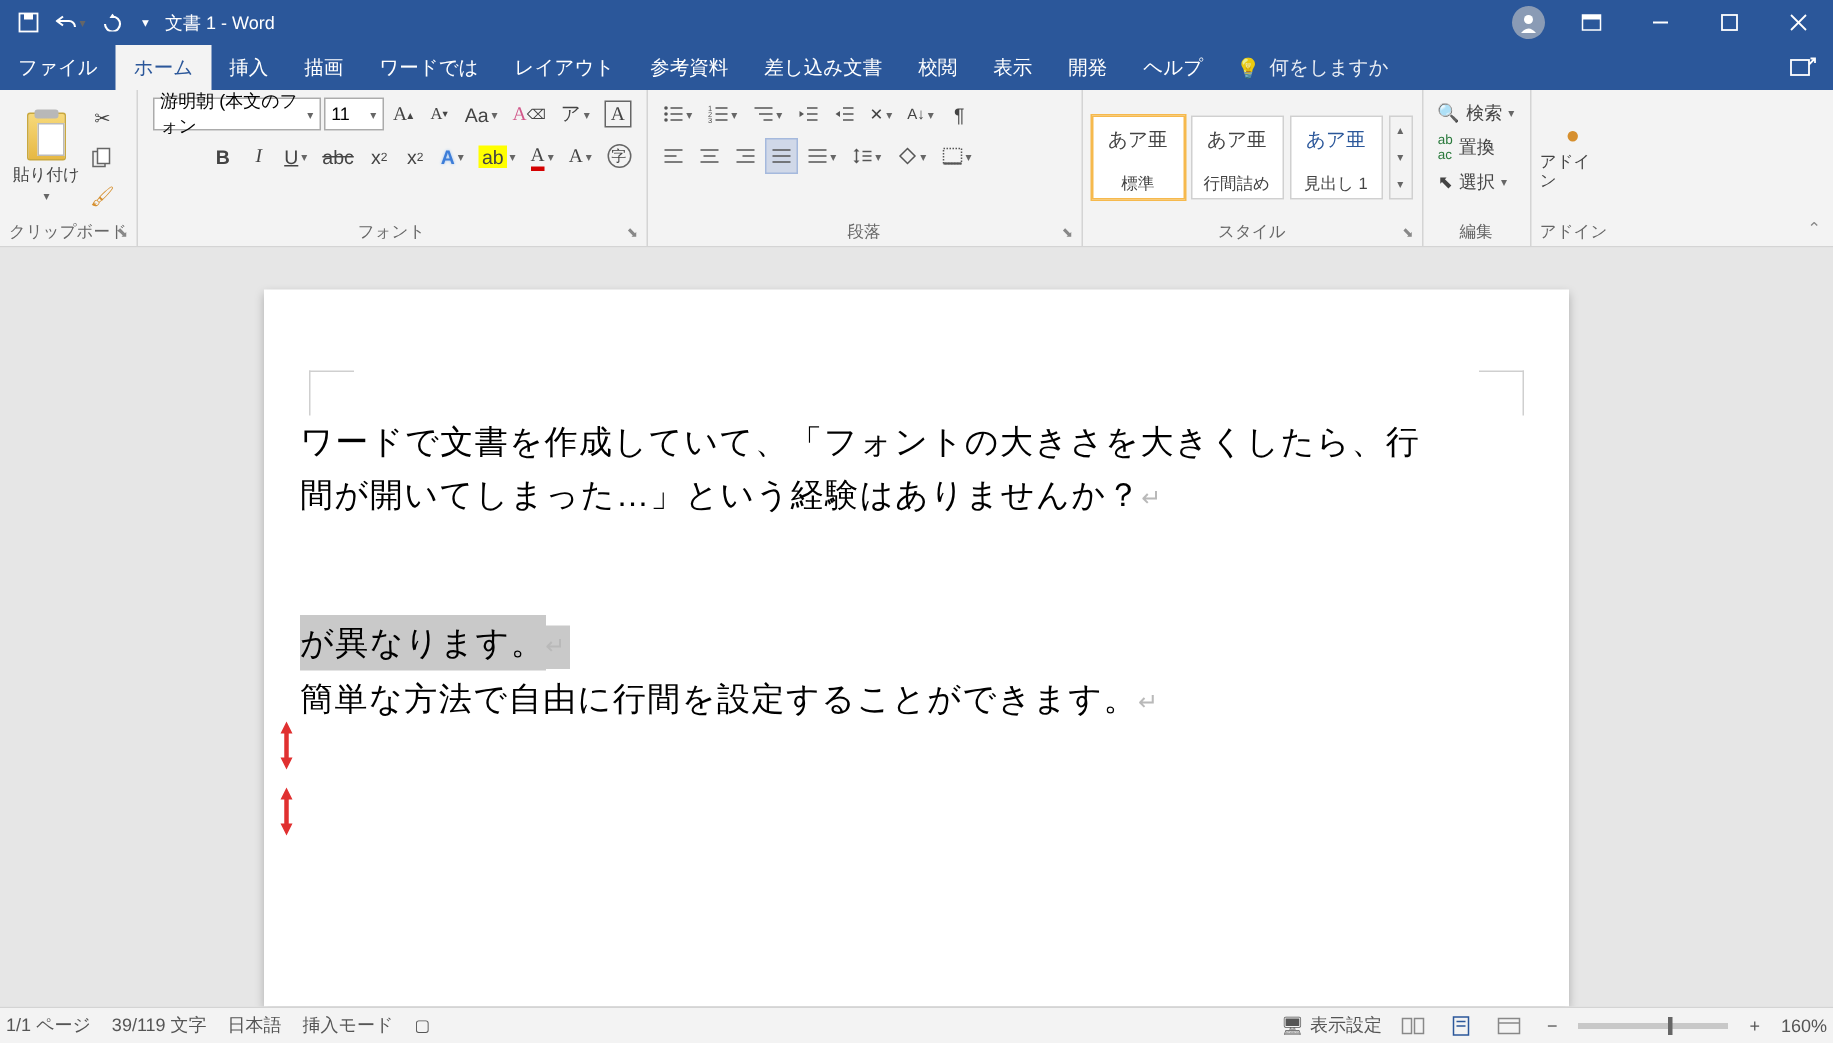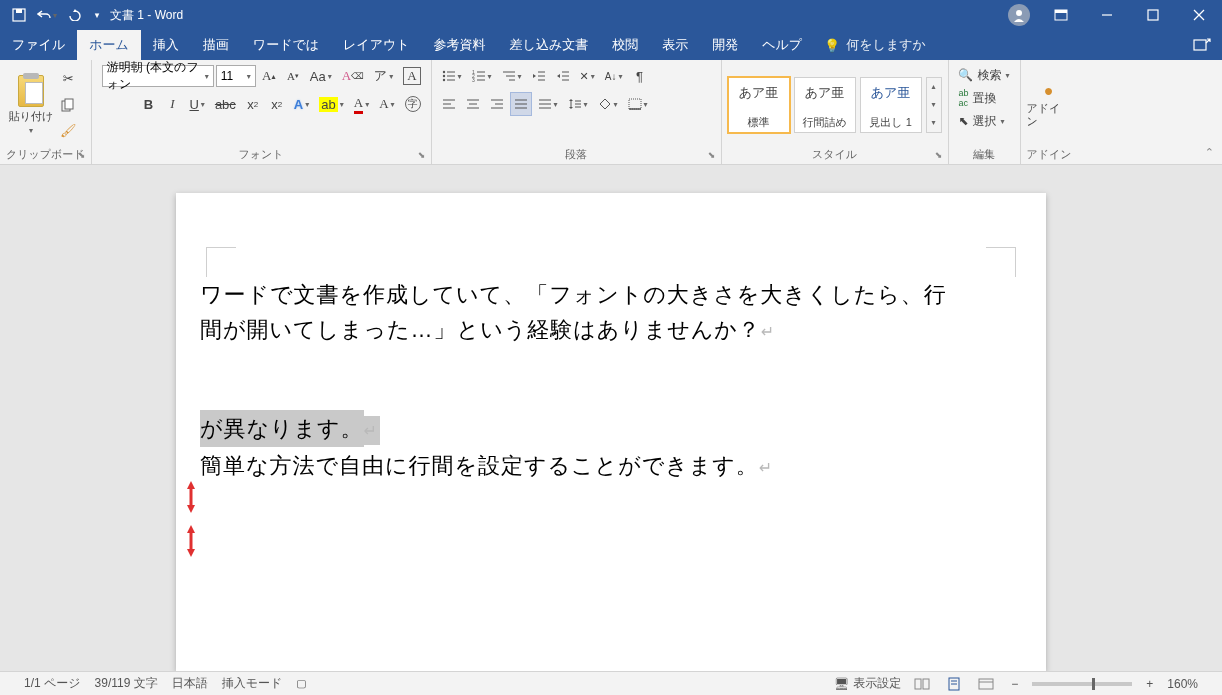--- a/index.html
+++ b/index.html
@@ -54,21 +54,21 @@
 .margin-mark.tr { right:30px; top:54px; border-left:none; border-bottom:none; }
 .para { font-size: 22px; line-height: 1.6; color: #000; letter-spacing: 1px; }
 .para .ret { color: #b9b9b9; font-size: 16px; }
 .sel { background: #c9c9c9; }
 .spacer-arrow { position: absolute; left: -16px; width: 10px; height: 30px; }
 .spacer-arrow svg { width: 14px; height: 36px; }
 .arrow1 { top: 118px; }
 .arrow2 { top: 162px; }
 
 
-.statusbar { height: 24px; background: #f3f3f3; border-top: 1px solid #d4d4d4; display: flex; align-items: center; font-size: 12px; color: #555; padding: 0 24px; gap: 14px; }
+.statusbar { height: 24px; background: #f3f3f3; border-top: 1px solid #d4d4d4; display: flex; align-items: center; font-size: 12px; color: #555; padding: 0 4px; gap: 14px; }
 .status-right { margin-left: auto; display: flex; align-items: center; gap: 10px; }
 .view-btn { width: 22px; height: 18px; display: flex; align-items: center; justify-content: center; cursor: pointer; color: #888; }
 .view-btn.active { color: #2b579a; }
 .zoom-slider { width: 100px; height: 4px; background: #c8c8c8; position: relative; }
 .zoom-slider::before { content:""; position:absolute; left:60%; top:-4px; width:3px; height:12px; background:#666; }
 .zoom-m, .zoom-p { cursor: pointer; padding: 0 4px; }
 
 svg { display: block; }
 </style>
 </head>

